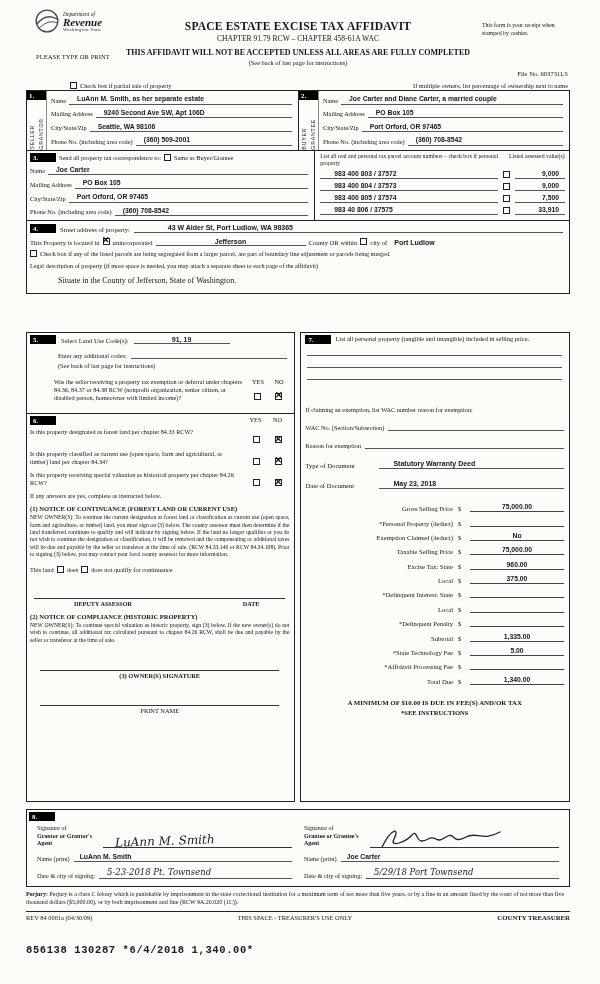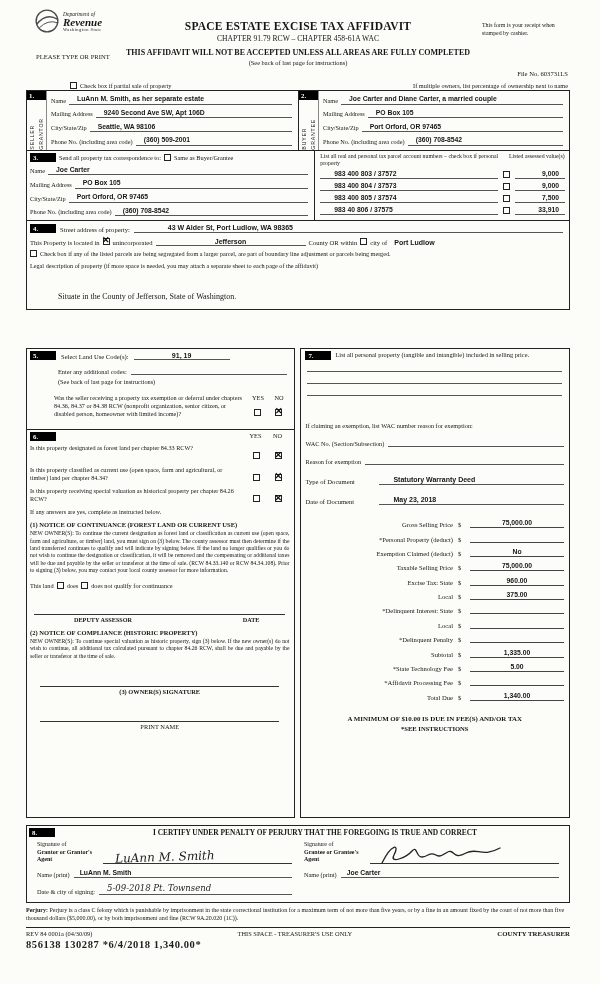--- a/index.html
+++ b/index.html
@@ -54,21 +54,21 @@
 .sec4{padding:3px 6px 6px 3px}
 .s4r1{display:flex;align-items:flex-end;gap:4px;font-size:6.6px}
 .s4street{flex:1;border-bottom:1px solid #555;font-family:"Liberation Sans",sans-serif;font-weight:bold;font-size:7px;padding:0 0 1px 34px}
 .s4r2{display:flex;align-items:flex-end;gap:3px;font-size:6.6px;margin-top:4.5px;flex-wrap:nowrap}
 .s4r2 .cb{margin-bottom:1px}
 .s4county{width:150px;border-bottom:1px solid #555;text-align:center;font-family:"Liberation Sans",sans-serif;font-weight:bold;font-size:7px}
 .s4city{width:110px;font-family:"Liberation Sans",sans-serif;font-weight:bold;font-size:7px;padding-left:4px}
 .s4r3{display:flex;align-items:center;gap:3px;font-size:6.2px;margin-top:4.5px}
 .s4r4{font-size:6.2px;margin-top:4.5px}
 .s4legal{font-size:8px;line-height:1.55;margin:9px 26px 0 28px}
-.s4situate{font-size:8px;margin:23px 0 2px 28px}
+.s4situate{font-size:8px;margin:7px 0 2px 28px}
 
 .midrow{display:flex;gap:5px;margin-top:38px;height:470px;align-items:stretch}
 .leftcol{width:50%;border:1px solid #222;display:flex;flex-direction:column}
 .rightcol{width:50%;border:1px solid #222;padding:2px 5px 5px 4px;display:flex;flex-direction:column}
 
 .sec5{border-bottom:1px solid #222;padding:2px 5px 8px 3px}
 .s5r1{display:flex;align-items:flex-end;gap:5px;font-size:6.6px}
 .s5code{width:96px;border-bottom:1px solid #555;text-align:center;font-family:"Liberation Sans",sans-serif;font-weight:bold;font-size:7px}
 .s5r2{display:flex;align-items:flex-end;margin:7px 2px 0 28px;font-size:6.3px}
 .s5fill{flex:1;border-bottom:1px solid #555;margin-left:4px;height:8px}
@@ -129,21 +129,21 @@
 .script{position:absolute;left:12px;bottom:-1px;font-family:"DejaVu Serif",serif;font-style:italic;font-size:12px;white-space:nowrap;transform:rotate(-2deg);color:#1c1c1c}
 .scribble{position:absolute;left:4px;bottom:-4px}
 .s8nrow{display:flex;align-items:flex-end;margin-top:5px;font-size:6.3px}
 .s8nval{flex:1;border-bottom:1px solid #555;margin-left:4px;font-family:"Liberation Sans",sans-serif;font-weight:bold;font-size:6.8px;padding:0 0 1px 6px;min-height:9px}
 .s8drow{display:flex;align-items:flex-end;margin-top:5px;font-size:6.3px}
 .hand{flex:1;margin-left:4px;border-bottom:1px solid #555;font-family:"DejaVu Serif",serif;font-style:italic;font-size:8.5px;padding:0 0 1px 8px;white-space:nowrap;color:#1c1c1c;min-height:10px}
 
 .perjury{font-size:6px;line-height:1.3;margin-top:4px}
 .botrow{display:flex;justify-content:space-between;align-items:flex-start;border-top:1px solid #222;margin-top:4px;padding-top:2px;font-size:6.4px}
 .bot-right{font-weight:bold;font-size:6.8px}
-.stamp{margin-top:2px;font-family:Liberation Serif, serif;font-weight:bold;font-size:10.5px;letter-spacing:.6px;color:#1d1d1d}
+.stamp{margin-top:23px;font-family:Liberation Mono, monospace;font-weight:bold;font-size:10.5px;letter-spacing:.6px;color:#1d1d1d}
 </style>
 </head>
 <body>
 
 <div class="page">
 <div class="inner">
 
   <div class="hdr">
     <div class="logo">
       <svg viewBox="0 0 30 30" width="26" height="26">
@@ -486,58 +486,61 @@
             </div>
       </div>
       <div class="s7min">A MINIMUM OF $10.00 IS DUE IN FEE(S) AND/OR TAX</div>
       <div class="s7see">*SEE INSTRUCTIONS</div>
     </div>
   </div>
 
   <div class="sec8">
     <div class="s8h">
       <span class="badge">8.</span>
-      <span class="s8cert">I CERTIFY UNDER PENALTY OF PERJURY THAT THE FOREGOING IS TRUE AND CORRECT</span>
     </div>
     <div class="s8body">
       <div class="s8col">
         <div class="s8sig">
           <div class="s8lbl">
             <div>Signature of</div>
             <div class="bold2">Grantor or Grantor's Agent</div>
           </div>
           <div class="s8sigline">
             <span class="script">LuAnn M. Smith</span>
           </div>
         </div>
         <div class="s8nrow">
           <span>Name (print)</span>
           <span class="s8nval">LuAnn M. Smith</span>
         </div>
         <div class="s8drow">
           <span>Date &amp; city of signing:</span>
-          <span class="hand">5-09-2018   Pt. Townsend</span>
+          <span class="hand">5-23-2018   Pt. Townsend</span>
         </div>
       </div>
       <div class="s8col">
         <div class="s8sig">
           <div class="s8lbl">
             <div>Signature of</div>
             <div class="bold2">Grantee or Grantee's Agent</div>
           </div>
           <div class="s8sigline">
             <svg class="scribble" viewBox="0 0 130 26" width="130" height="26">
                   <path d="M8 22 C18 2 26 3 20 14 C15 23 32 17 38 10 C45 3 40 22 54 14 C63 9 60 20 72 12 C81 6 78 20 92 12 C103 6 108 17 126 7" fill="none" stroke="#222" stroke-width="1.3" stroke-linecap="round"></path>
                 </svg>
           </div>
         </div>
         <div class="s8nrow">
           <span>Name (print)</span>
           <span class="s8nval">Joe Carter</span>
         </div>
+        <div class="s8dr-ow s8drow">
+          <span>Date &amp; city of signing:</span>
+          <span class="hand">5/29/18   Port Townsend</span>
+        </div>
       </div>
     </div>
   </div>
 
   <div class="perjury">
     <b>Perjury:</b>
     <span>Perjury is a class C felony which is punishable by imprisonment in the state correctional institution for a maximum term of not more than five years, or by a fine in an amount fixed by the court of not more than five thousand dollars ($5,000.00), or by both imprisonment and fine (RCW 9A.20.020 (1C)).</span>
   </div>
   <div class="botrow">
     <span>REV 84 0001a (04/30/09)</span>

